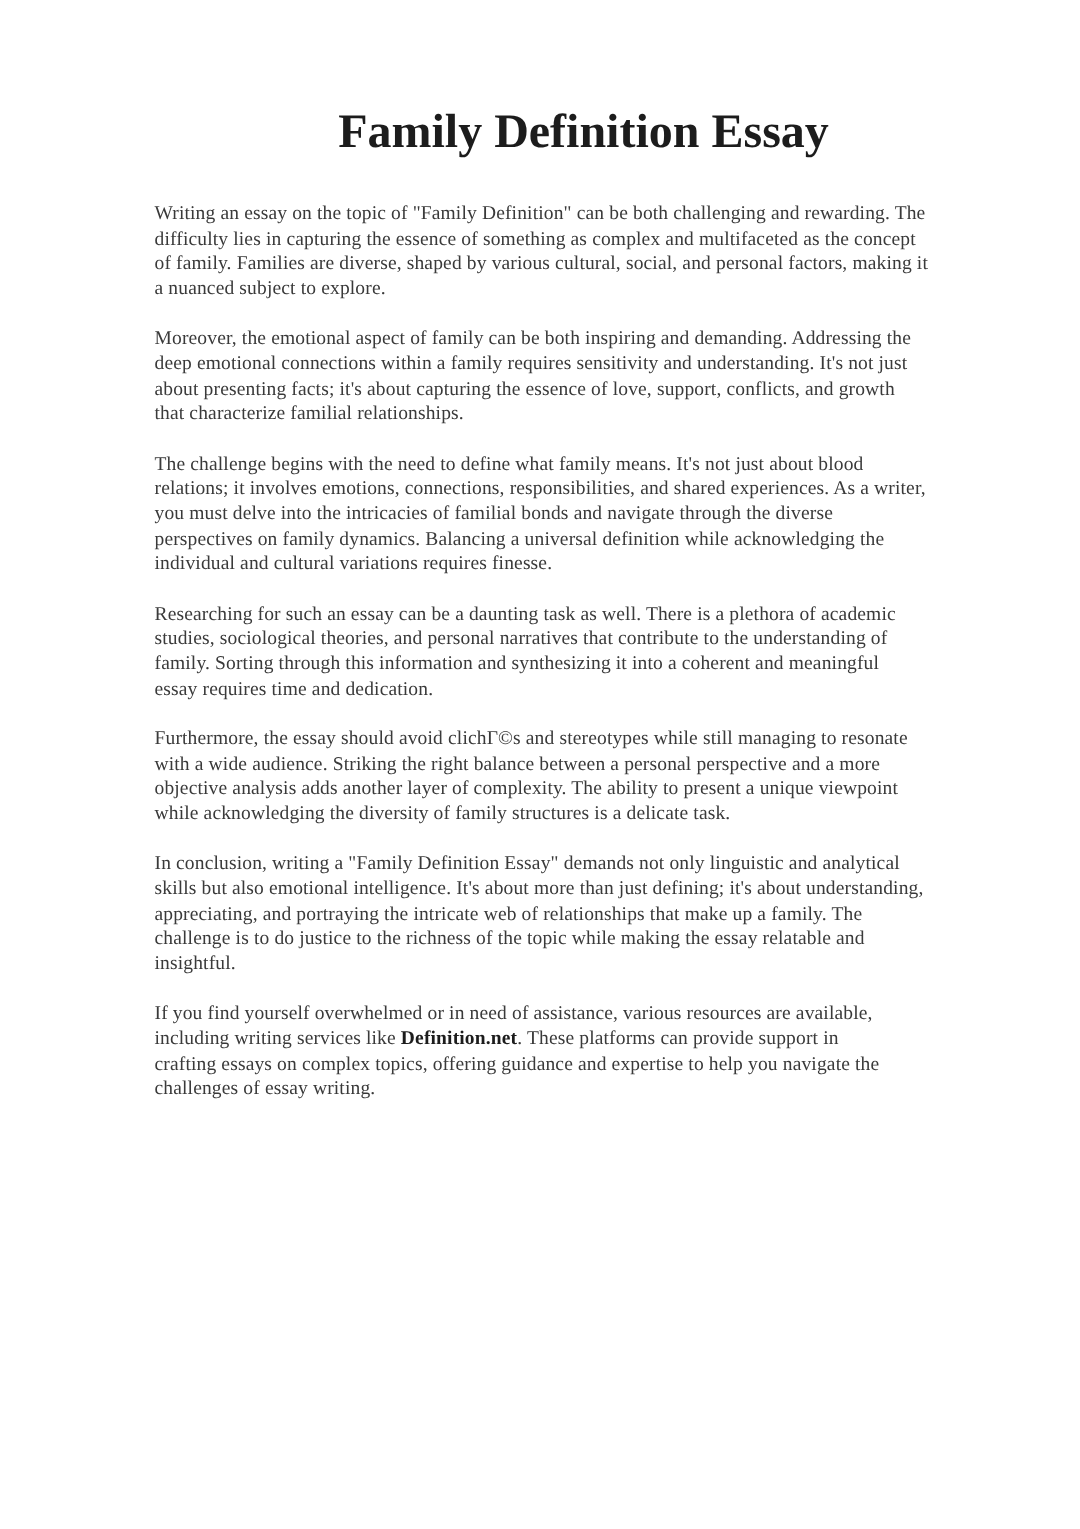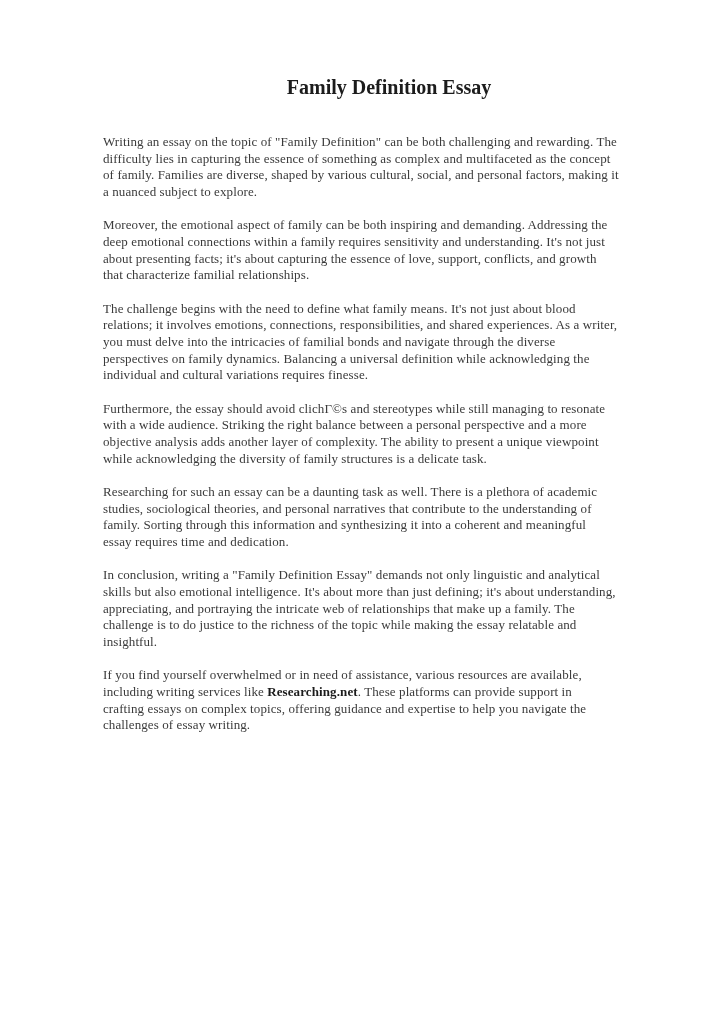--- a/index.html
+++ b/index.html
@@ -20,21 +20,21 @@
     background: var(--page-bg, #ffffff);
   }
   .content {
     position: absolute;
     left: 103px;
     top: 0;
     width: 572px;
   }
   .title {
     margin: 71px 0 30px 0;
-    font-size: 20px;
+    font-size: 32px;
     line-height: 33px;
     font-weight: bold;
     text-align: center;
     color: var(--title-color, #1c1c1c);
   }
   .body-text {
     color: var(--text-color, #3a3a3a);
   }
   .para {
     margin: 0 0 17px 0;
@@ -61,32 +61,32 @@
 a nuanced subject to explore.</p>
         <p class="para">Moreover, the emotional aspect of family can be both inspiring and demanding. Addressing the
 deep emotional connections within a family requires sensitivity and understanding. It's not just
 about presenting facts; it's about capturing the essence of love, support, conflicts, and growth
 that characterize familial relationships.</p>
         <p class="para">The challenge begins with the need to define what family means. It's not just about blood
 relations; it involves emotions, connections, responsibilities, and shared experiences. As a writer,
 you must delve into the intricacies of familial bonds and navigate through the diverse
 perspectives on family dynamics. Balancing a universal definition while acknowledging the
 individual and cultural variations requires finesse.</p>
+        <p class="para">Researching for such an essay can be a daunting task as well. There is a plethora of academic
+studies, sociological theories, and personal narratives that contribute to the understanding of
+family. Sorting through this information and synthesizing it into a coherent and meaningful
+essay requires time and dedication.</p>
         <p class="para">Furthermore, the essay should avoid clichГ©s and stereotypes while still managing to resonate
 with a wide audience. Striking the right balance between a personal perspective and a more
 objective analysis adds another layer of complexity. The ability to present a unique viewpoint
 while acknowledging the diversity of family structures is a delicate task.</p>
-        <p class="para">Researching for such an essay can be a daunting task as well. There is a plethora of academic
-studies, sociological theories, and personal narratives that contribute to the understanding of
-family. Sorting through this information and synthesizing it into a coherent and meaningful
-essay requires time and dedication.</p>
         <p class="para">In conclusion, writing a "Family Definition Essay" demands not only linguistic and analytical
 skills but also emotional intelligence. It's about more than just defining; it's about understanding,
 appreciating, and portraying the intricate web of relationships that make up a family. The
 challenge is to do justice to the richness of the topic while making the essay relatable and
 insightful.</p>
         <p class="para">If you find yourself overwhelmed or in need of assistance, various resources are available,
-including writing services like <strong>Researching.net</strong>. These platforms can provide support in
+including writing services like <strong>Definition.net</strong>. These platforms can provide support in
 crafting essays on complex topics, offering guidance and expertise to help you navigate the
 challenges of essay writing.</p>
       </div>
   </div>
 </div>
 
 </body></html>

